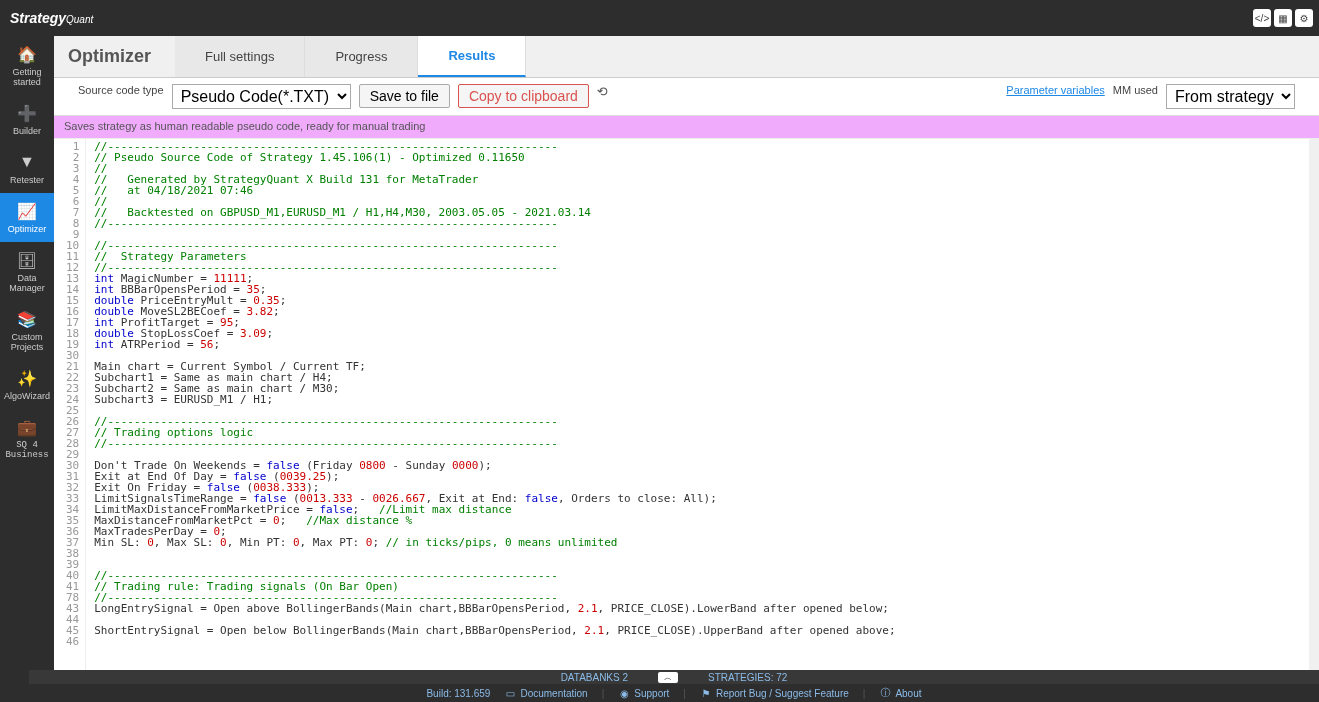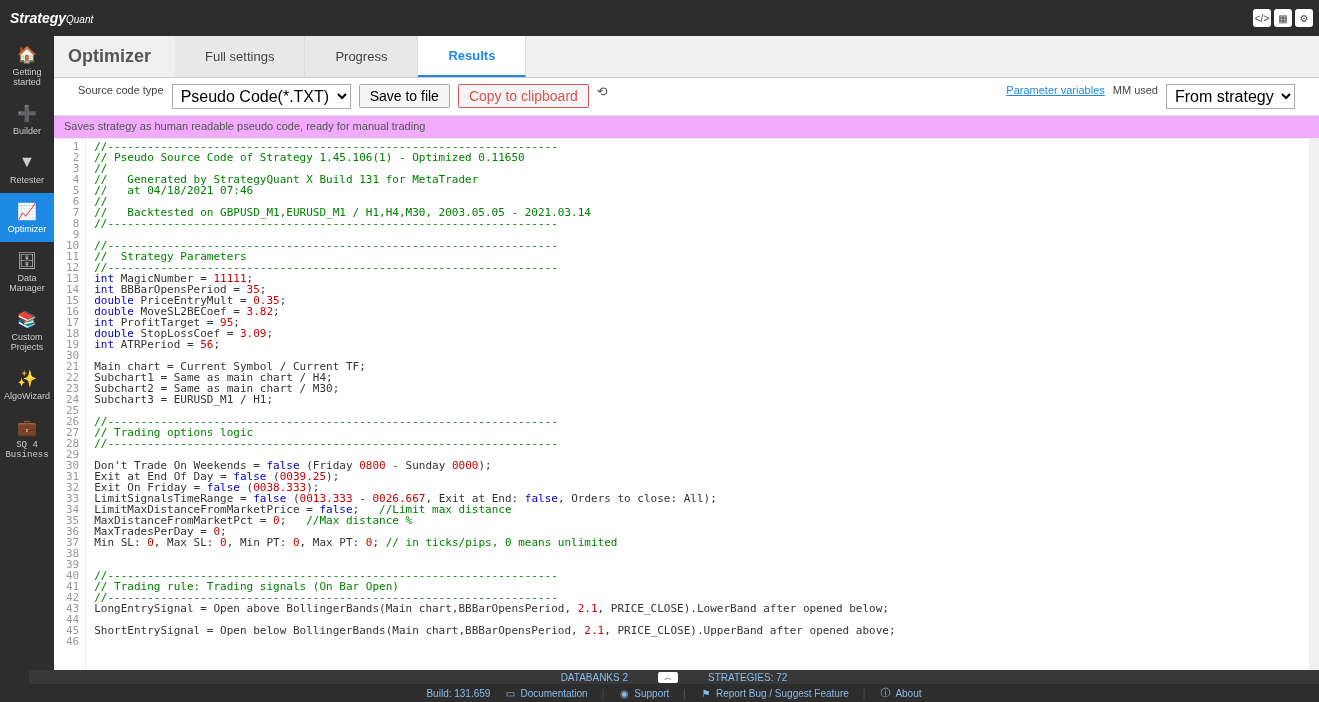--- a/index.html
+++ b/index.html
@@ -170,21 +170,21 @@
             <div>32</div>
             <div>33</div>
             <div>34</div>
             <div>35</div>
             <div>36</div>
             <div>37</div>
             <div>38</div>
             <div>39</div>
             <div>40</div>
             <div>41</div>
-            <div>42</div>
+            <div>78</div>
             <div>43</div>
             <div>44</div>
             <div>45</div>
             <div>46</div>
           </div>
         <div class="code" id="code"><div class="c-comment">//--------------------------------------------------------------------</div><div class="c-comment">// Pseudo Source Code of Strategy 1.45.106(1) - Optimized 0.11650</div><div class="c-comment">//</div><div class="c-comment">//   Generated by StrategyQuant X Build 131 for MetaTrader</div><div class="c-comment">//   at 04/18/2021 07:46</div><div class="c-comment">//</div><div class="c-comment">//   Backtested on GBPUSD_M1,EURUSD_M1 / H1,H4,M30, 2003.05.05 - 2021.03.14</div><div class="c-comment">//--------------------------------------------------------------------</div><div></div><div class="c-comment">//--------------------------------------------------------------------</div><div class="c-comment">//  Strategy Parameters</div><div class="c-comment">//--------------------------------------------------------------------</div><div><span class="c-kw">int</span> MagicNumber = <span class="c-num">11111</span>;</div><div><span class="c-kw">int</span> BBBarOpensPeriod = <span class="c-num">35</span>;</div><div><span class="c-kw">double</span> PriceEntryMult = <span class="c-num">0.35</span>;</div><div><span class="c-kw">double</span> MoveSL2BECoef = <span class="c-num">3.82</span>;</div><div><span class="c-kw">int</span> ProfitTarget = <span class="c-num">95</span>;</div><div><span class="c-kw">double</span> StopLossCoef = <span class="c-num">3.09</span>;</div><div><span class="c-kw">int</span> ATRPeriod = <span class="c-num">56</span>;</div><div></div><div>Main chart = Current Symbol / Current TF;</div><div>Subchart1 = Same as main chart / H4;</div><div>Subchart2 = Same as main chart / M30;</div><div>Subchart3 = EURUSD_M1 / H1;</div><div></div><div class="c-comment">//--------------------------------------------------------------------</div><div class="c-comment">// Trading options logic</div><div class="c-comment">//--------------------------------------------------------------------</div><div></div><div>Don't Trade On Weekends = <span class="c-kw">false</span> (Friday <span class="c-num">0800</span> - Sunday <span class="c-num">0000</span>);</div><div>Exit at End Of Day = <span class="c-kw">false</span> (<span class="c-num">0039.25</span>);</div><div>Exit On Friday = <span class="c-kw">false</span> (<span class="c-num">0038.333</span>);</div><div>LimitSignalsTimeRange = <span class="c-kw">false</span> (<span class="c-num">0013.333</span> - <span class="c-num">0026.667</span>, Exit at End: <span class="c-kw">false</span>, Orders to close: All);</div><div>LimitMaxDistanceFromMarketPrice = <span class="c-kw">false</span>;   <span class="c-comment">//Limit max distance</span></div><div>MaxDistanceFromMarketPct = <span class="c-num">0</span>;   <span class="c-comment">//Max distance %</span></div><div>MaxTradesPerDay = <span class="c-num">0</span>;</div><div>Min SL: <span class="c-num">0</span>, Max SL: <span class="c-num">0</span>, Min PT: <span class="c-num">0</span>, Max PT: <span class="c-num">0</span>; <span class="c-comment">// in ticks/pips, 0 means unlimited</span></div><div></div><div></div><div class="c-comment">//--------------------------------------------------------------------</div><div class="c-comment">// Trading rule: Trading signals (On Bar Open)</div><div class="c-comment">//--------------------------------------------------------------------</div><div>LongEntrySignal = Open above BollingerBands(Main chart,BBBarOpensPeriod, <span class="c-num">2.1</span>, PRICE_CLOSE).LowerBand after opened below;</div><div></div><div>ShortEntrySignal = Open below BollingerBands(Main chart,BBBarOpensPeriod, <span class="c-num">2.1</span>, PRICE_CLOSE).UpperBand after opened above;</div><div></div></div>
         <div class="code-scroll-track"></div>
       </div>
     </div>
   </div>

